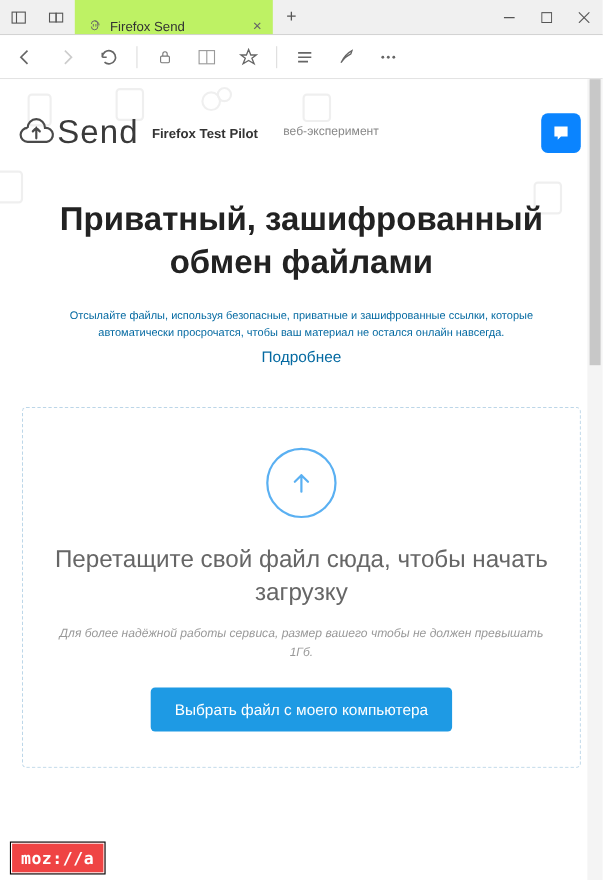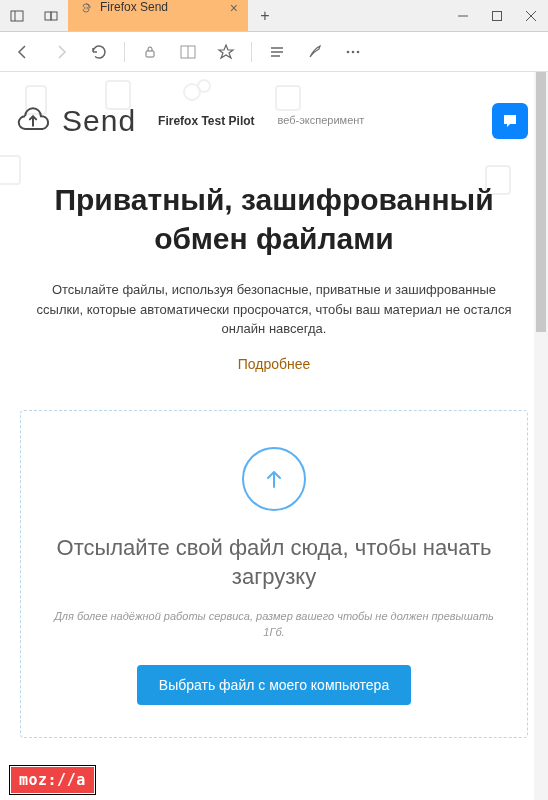--- a/index.html
+++ b/index.html
@@ -2,53 +2,53 @@
 <html><head>
 <meta charset="utf-8">
 <style>
 * { margin: 0; padding: 0; box-sizing: border-box; }
 body { font-family: "Segoe UI", Arial, sans-serif; width: 548px; height: 800px; overflow: hidden; background: #fff; position: relative; }
 
 
 .titlebar { height: 32px; background: #f0f0f0; display: flex; align-items: stretch; border-bottom: 1px solid #d0d0d0; }
 .titlebar-left { display: flex; align-items: center; }
 .titlebar-btn { width: 34px; height: 32px; display: flex; align-items: center; justify-content: center; color: #555; font-size: 14px; }
-.tab { display: flex; align-items: flex-start; background: #fdba74; padding: 0 10px; gap: 6px; min-width: 180px; }
+.tab { display: flex; align-items: flex-end; background: #bef264; padding: 0 10px; gap: 6px; min-width: 180px; }
 .tab-favicon { width: 16px; height: 16px; display: flex; align-items: center; justify-content: center; }
 .tab-title { font-size: 12px; color: #333; flex: 1; }
 .tab-close { color: #666; font-size: 14px; }
 .newtab { width: 34px; display: flex; align-items: center; justify-content: center; color: #555; font-size: 16px; }
 .titlebar-spacer { flex: 1; }
 .win-controls { display: flex; }
 .win-btn { width: 34px; height: 32px; display: flex; align-items: center; justify-content: center; color: #555; font-size: 12px; }
 
 .toolbar { height: 40px; background: #fff; display: flex; align-items: center; padding: 0 6px; gap: 4px; border-bottom: 1px solid #e0e0e0; }
 .tool-btn { width: 34px; height: 34px; display: flex; align-items: center; justify-content: center; color: #666; border-radius: 2px; }
 .tool-btn.disabled { color: #ccc; }
 .toolbar-sep { width: 1px; height: 20px; background: #ddd; margin: 0 4px; }
 .url { flex: 1; color: #777; font-size: 14px; padding: 0 6px; }
 .url .dark { color: #333; }
 
 
 .page { position: relative; height: 728px; overflow-y: auto; background: #fff; }
 .bg-icons { position: absolute; inset: 0; opacity: 0.06; pointer-events: none; overflow: hidden; }
 .bg-icons svg { position: absolute; }
 
-.header { display: flex; align-items: center; padding: 30px 20px 10px 14px; gap: 10px; position: relative; z-index: 1; }
+.header { display: flex; align-items: center; padding: 30px 20px 10px 14px; position: relative; z-index: 1; }
 .logo-icon { width: 38px; height: 38px; }
 .logo-text { font-size: 30px; color: #3a3a3a; letter-spacing: 1px; font-weight: 400; }
 .pilot { display: flex; flex-direction: row; margin-left: 12px; }
 .pilot-title { font-size: 12px; font-weight: 600; color: #333; }
 .pilot-sub { font-size: 11px; color: #888; margin-left: 23px; }
 .feedback-btn { margin-left: auto; width: 36px; height: 36px; background: #0a84ff; border-radius: 6px; display: flex; align-items: center; justify-content: center; color: #fff; }
 
 .hero { text-align: center; padding: 30px 20px 10px; position: relative; z-index: 1; }
 .hero h1 { font-size: 30px; font-weight: 700; color: #222; line-height: 1.3; }
-.hero p { font-size: 13px; color: #404040; margin-top: 22px; line-height: 1.5; padding: 0 10px; }
-.hero a { color: #a16207; text-decoration: none; display: block; margin-top: 17px; font-size: 14px; }
+.hero p { font-size: 10px; color: #0369a1; margin-top: 22px; line-height: 1.5; padding: 0 10px; }
+.hero a { color: #0369a1; text-decoration: none; display: block; margin-top: 6px; font-size: 14px; }
 
 .dropzone { margin: 28px 20px 40px; border: 1px dashed #bcd6e8; border-radius: 4px; padding: 28px 14px 32px; text-align: center; position: relative; z-index: 1; background: #fff; }
 .upload-circle { width: 64px; height: 64px; border: 2px solid #5ab0f2; border-radius: 50%; margin: 8px auto 22px; display: flex; align-items: center; justify-content: center; color: #5ab0f2; }
 .drop-title { font-size: 22px; color: #666; font-weight: 300; line-height: 1.35; }
 .drop-note { font-size: 11px; font-style: italic; color: #999; margin-top: 16px; line-height: 1.5; padding: 0 8px; }
 .choose-btn { display: inline-block; background: #1e9ae4; color: #fff; font-size: 14px; padding: 12px 22px; border-radius: 4px; margin-top: 24px; border: none; cursor: pointer; }
 
 .footer { position: absolute; bottom: 0; left: 0; right: 0; padding: 6px 10px; background: #fff; }
 .mozilla { background: #ef4444; color: #fff; display: inline-block; padding: 4px 8px; font-family: monospace; font-size: 15px; font-weight: bold; letter-spacing: 0.5px; border: 1px solid #fff; outline: 1px solid #000; }
 
@@ -208,21 +208,21 @@
     <p>Отсылайте файлы, используя безопасные, приватные и зашифрованные ссылки, которые автоматически просрочатся, чтобы ваш материал не остался онлайн навсегда.</p>
     <a href="#">Подробнее</a>
   </div>
 
   <div class="dropzone">
     <div class="upload-circle">
       <svg width="28" height="28" viewBox="0 0 28 28">
           <path d="M14 22V7m-6 6l6-6 6 6" stroke="#5ab0f2" stroke-width="2" fill="none" stroke-linecap="round" stroke-linejoin="round"></path>
         </svg>
     </div>
-    <div class="drop-title">Отсылайте свой файл сюда, чтобы начать загрузку</div>
+    <div class="drop-title">Перетащите свой файл сюда, чтобы начать загрузку</div>
     <div class="drop-note">Для более надёжной работы сервиса, размер вашего чтобы не должен превышать 1Гб.</div>
     <button class="choose-btn">Выбрать файл с моего компьютера</button>
   </div>
 
   <div class="footer">
     <span class="mozilla">moz://a</span>
   </div>
 </div>
 
 <div class="scrollbar-track">

